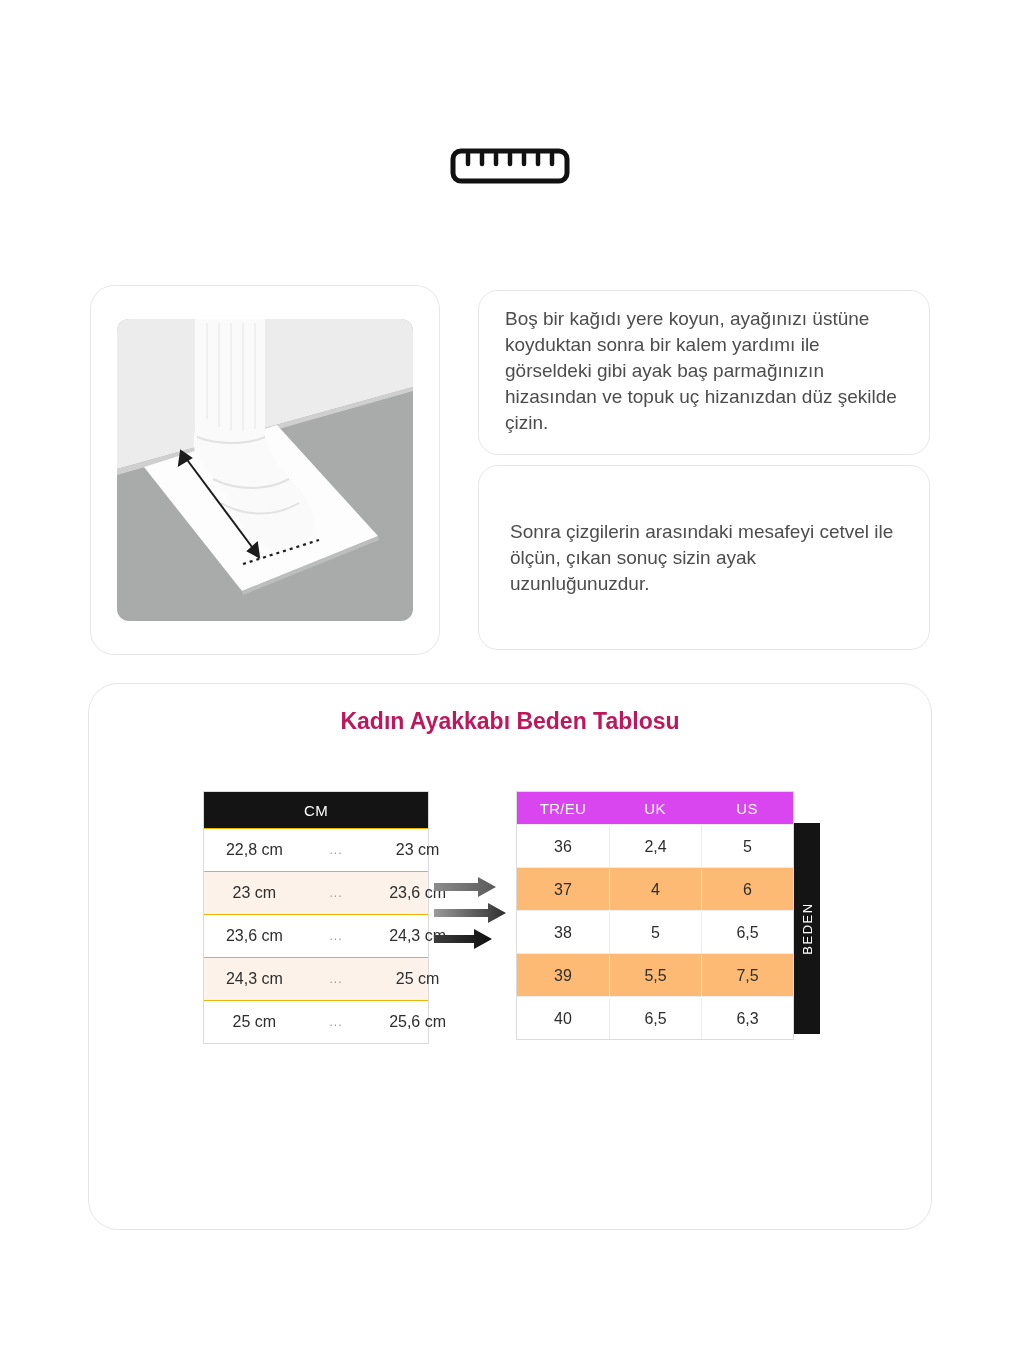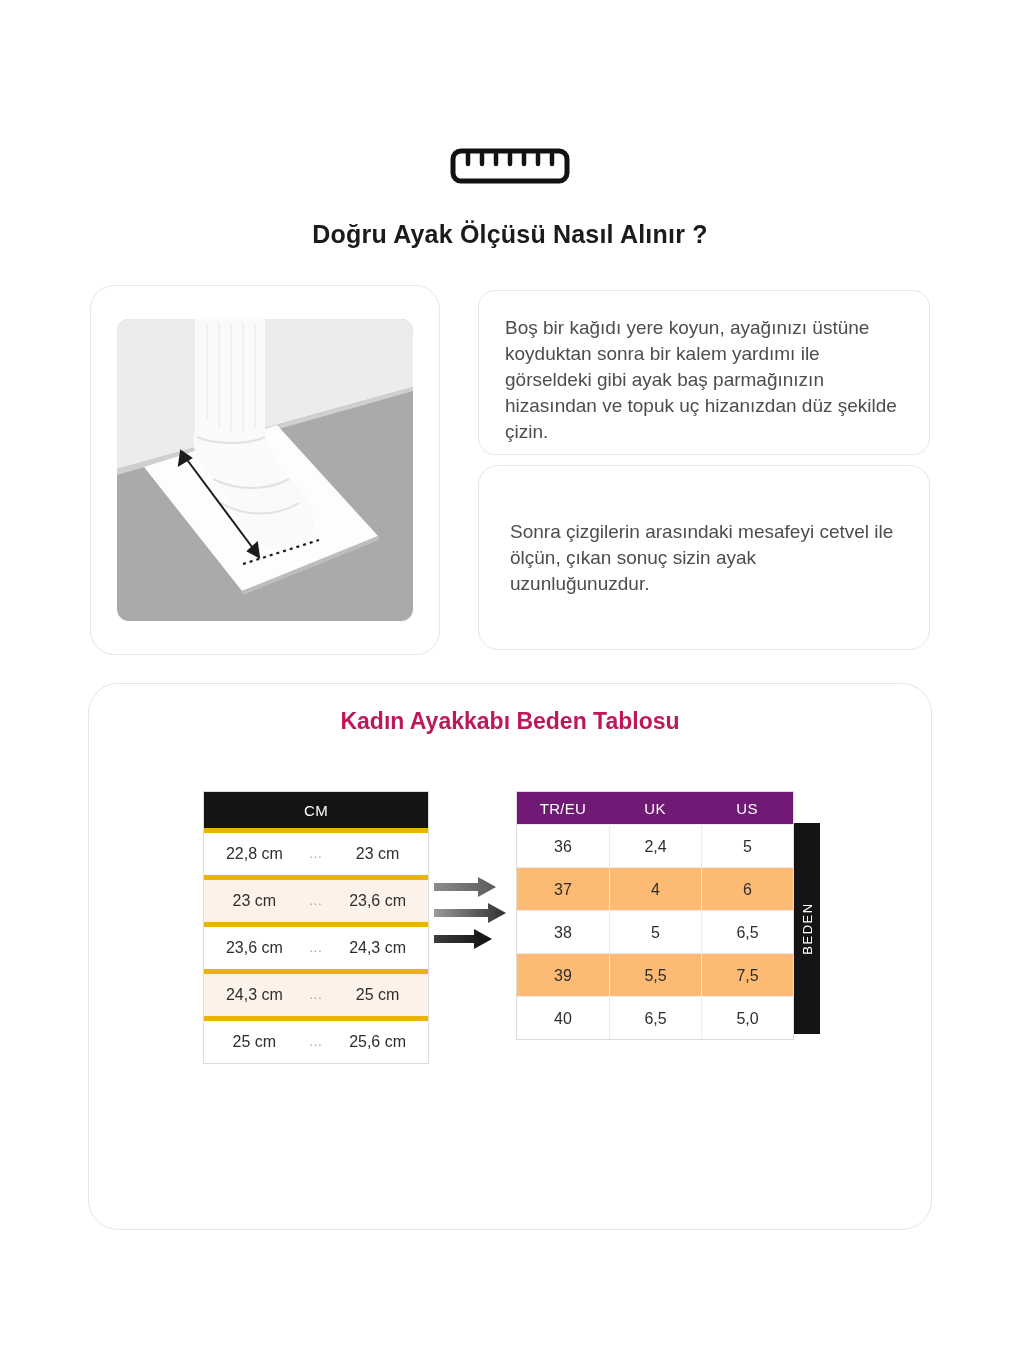--- a/index.html
+++ b/index.html
@@ -17,49 +17,49 @@
     position:absolute;left:90px;top:285px;width:350px;height:370px;box-sizing:border-box;
     background:#fff;border:1.5px solid #e7e7e7;border-radius:24px;
     display:flex;align-items:center;justify-content:center;
   }
   .photo-card svg{border-radius:12px;display:block;}
   .step-box{
     position:absolute;left:478px;width:452px;box-sizing:border-box;
     background:#fff;border:1.5px solid #e7e7e7;border-radius:20px;
     display:flex;flex-direction:column;
   }
-  .step-box.first{top:290px;height:165px;justify-content:center;padding:15px 26px 0 26px;border-radius:17px;}
+  .step-box.first{top:290px;height:165px;justify-content:flex-start;padding:15px 26px 0 26px;}
   .step-box.second{top:465px;height:185px;justify-content:center;padding:0 31px;}
   .step-box p{margin:0;font-size:19px;line-height:26px;color:#4d4d4d;}
   
   .size-card{
     position:absolute;left:88px;top:683px;width:844px;height:547px;box-sizing:border-box;
     background:#fff;border:1.5px solid #e5e5e5;border-radius:30px;
   }
   .size-title{
     position:absolute;top:24px;left:0;width:100%;margin:0;text-align:center;
     font-size:23px;font-weight:bold;color:#be185d;
   }
   
   .cm-table{position:absolute;left:114px;top:107px;width:226px;border:1px solid #dcdcdc;box-sizing:border-box;}
   .t-head{
     height:36px;background:#141414;color:#fff;display:flex;align-items:center;justify-content:center;
     font-size:15px;font-weight:500;letter-spacing:.4px;
   }
   .cm-row{
     height:42px;display:grid;grid-template-columns:45% 10% 45%;align-items:center;
-    background:#fff;border-top:5px solid #eab308;
+    background:#fff;border-top:1px solid #eab308;gap:20px;
   }
   .cm-row.alt{background:#fcf2e9;}
   .cm-row .v{text-align:center;font-size:16px;color:#2e2e2e;}
   .dots{text-align:center;font-size:12px;color:#9a9a9a;letter-spacing:1px;}
   
   .eu-table{position:absolute;left:427px;top:107px;width:278px;border:1px solid #dcdcdc;box-sizing:border-box;}
   .eu-head{
-    height:32px;background:#701a75;color:#fff;display:grid;grid-template-columns:1fr 1fr 1fr;
+    height:32px;background:#d946ef;color:#fff;display:grid;grid-template-columns:1fr 1fr 1fr;
     align-items:center;font-size:15px;font-weight:500;letter-spacing:.3px;
   }
   .eu-head span{text-align:center;}
   .eu-row{
     height:42px;display:grid;grid-template-columns:1fr 1fr 1fr;align-items:center;
     background:#fff;border-top:1px solid #ececec;
   }
   .eu-row.alt{background:#fdba74;}
   .eu-row span{text-align:center;font-size:16px;color:#2e2e2e;border-left:1px solid #ececec;line-height:41px;}
   .eu-row span:first-child{border-left:none;}
@@ -88,21 +88,20 @@
         <line x1="32" y1="6" x2="32" y2="16"></line>
         <line x1="46" y1="6" x2="46" y2="16"></line>
         <line x1="60" y1="6" x2="60" y2="16"></line>
         <line x1="74" y1="6" x2="74" y2="16"></line>
         <line x1="88" y1="6" x2="88" y2="16"></line>
         <line x1="102" y1="6" x2="102" y2="16"></line>
       </g>
     </svg>
   </div>
 
-  <h1 class="page-title">Doğru Ayak Ölçüsü Nasıl Alınır ?</h1>
 
   <div class="photo-card">
     <svg width="296" height="302" viewBox="0 0 296 302">
 
       <rect x="0" y="0" width="296" height="302" fill="#a9abab"></rect>
 
       <polygon points="0,0 296,0 296,68 0,150" fill="#ececec"></polygon>
       <polygon points="0,150 296,68 296,72 0,156" fill="#cfcfcf"></polygon>
 
       <polygon points="160,106 261,217 125,272 27,148" fill="#fdfdfd"></polygon>
@@ -221,21 +220,21 @@
         <span>6,5</span>
       </div>
       <div class="eu-row alt">
         <span>39</span>
         <span>5,5</span>
         <span>7,5</span>
       </div>
       <div class="eu-row">
         <span>40</span>
         <span>6,5</span>
-        <span>5,0</span>
+        <span>6,3</span>
       </div>
     </div>
 
     <div class="beden-strip">
       <span>BEDEN</span>
     </div>
   </div>
 
 </div>
 

